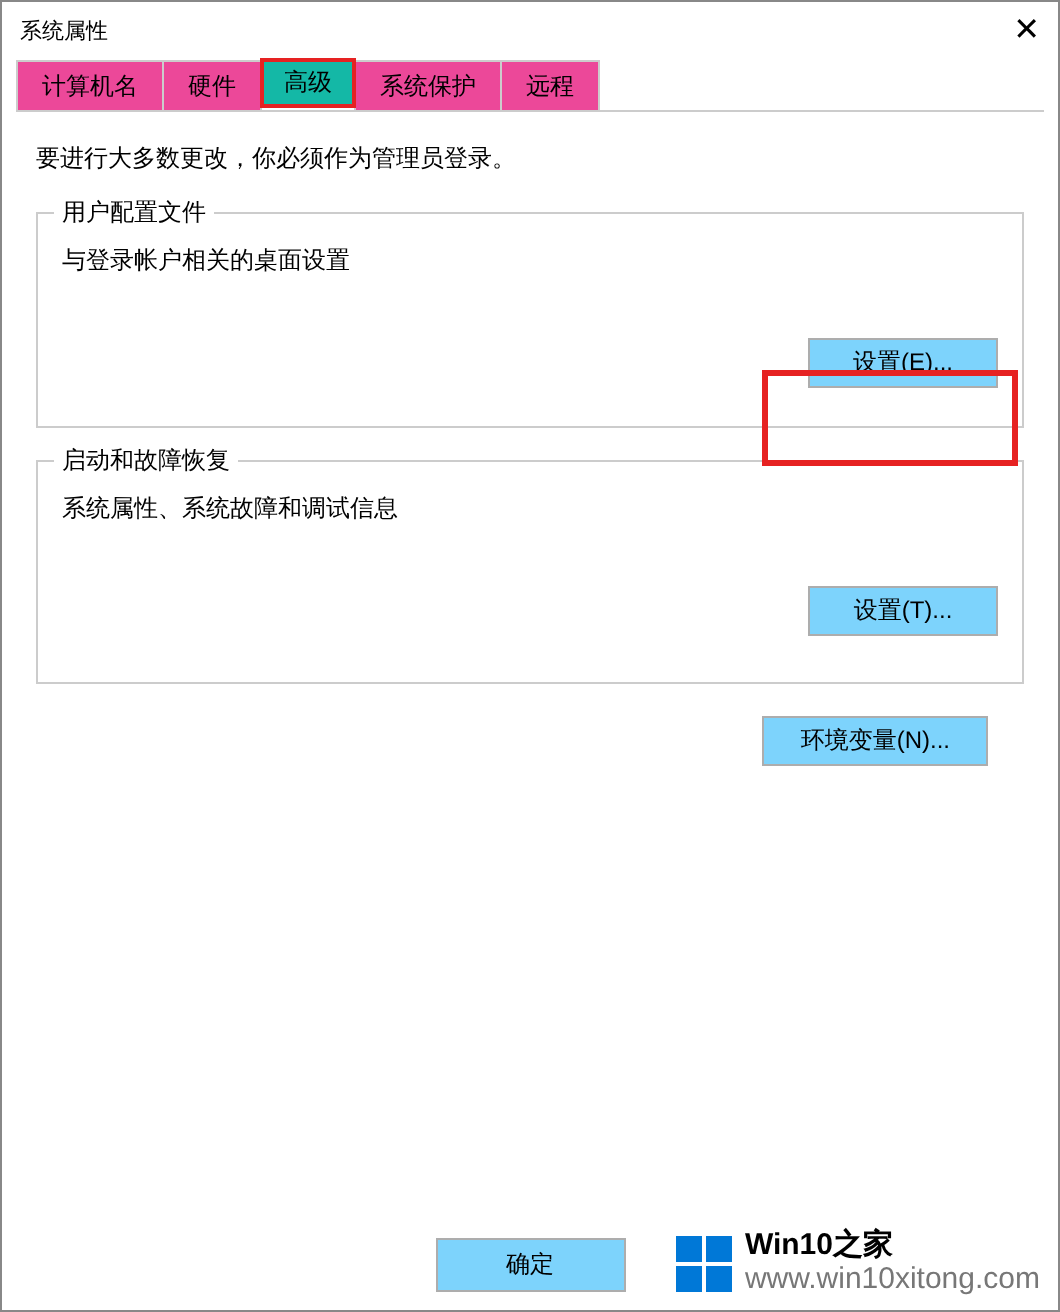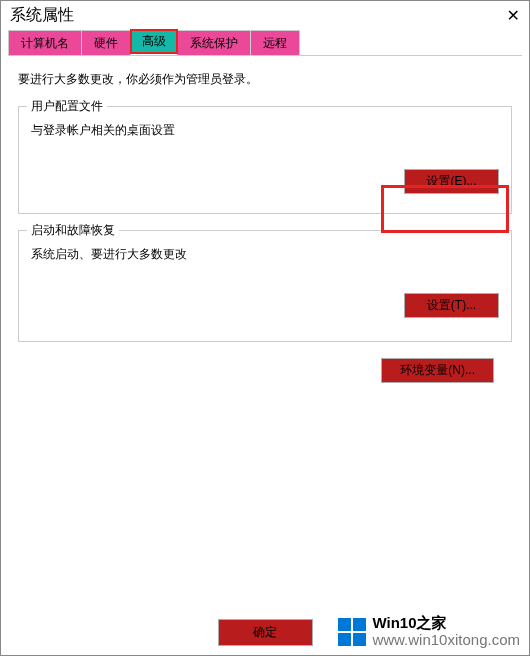--- a/index.html
+++ b/index.html
@@ -1,40 +1,40 @@
 <!DOCTYPE html>
 <html><head>
   <meta charset="utf-8">
   <style>
     * { box-sizing: border-box; margin: 0; padding: 0; font-family: "Microsoft YaHei", "Segoe UI", sans-serif; font-size: 12px; }
     body { width: 530px; height: 656px; background: #fff; position: relative; overflow: hidden; }
     
     .title-bar { display: flex; justify-content: space-between; align-items: center; padding: 6px 10px; height: 30px; }
-    .title-bar .title { font-size: 16px; }
+    .title-bar .title { font-size: 11px; }
     .title-bar .close { font-size: 16px; font-weight: 300; }
     
     .tabs { display: flex; border-bottom: 1px solid #ccc; margin: 0 8px; height: 26px; }
     .tab { padding: 4px 12px; border: 1px solid #ccc; border-bottom: none; background: #fff; margin-right: -1px; cursor: pointer; position: relative; top: 1px; }
     .tab.inactive { background: #ec4899; top: 0; }
     .tab.active { background: #14b8a6; z-index: 2; }
     .tab-highlight { border: 2px solid #e62222; padding: 2px 10px; top: -1px; }
     
     .content { padding: 15px 18px; }
     .instruction { margin-bottom: 18px; }
     
     .groupbox { border: 1px solid #ccc; padding: 15px 12px 12px 12px; margin-bottom: 16px; position: relative; }
     .groupbox .legend { position: absolute; top: -9px; left: 8px; background: #fff; padding: 0 4px; }
     .groupbox .desc { margin-bottom: 30px; }
     .groupbox .btn-row { text-align: right; }
     
     .groupbox.perf { height: 125px; }
     .groupbox.user { height: 108px; }
     .groupbox.startup { height: 112px; }
     
-    .btn { padding: 3px 18px; background: #b91c1c; border: 1px solid #adadad; cursor: pointer; font-size: 12px; min-width: 95px; }
+    .btn { padding: 3px 18px; background: #7dd3fc; border: 1px solid #adadad; cursor: pointer; font-size: 12px; min-width: 95px; }
     .btn.focus { border: 2px solid #0078d7; background: #e1e1e1; outline: 1px dotted #000; outline-offset: -4px; padding: 2px 17px; }
     
     .highlight-box { position: absolute; border: 3px solid #e62222; pointer-events: none; }
     .highlight-settings { top: 185px; left: 381px; width: 128px; height: 48px; }
 
     .env-row { text-align: right; padding-right: 18px; margin-top: 6px; }
     
     .bottom-row { position: absolute; bottom: 10px; left: 0; right: 0; text-align: center; }
     .bottom-row .btn { padding: 4px 24px; }
     
@@ -70,21 +70,21 @@
   <div class="groupbox user">
     <div class="legend">用户配置文件</div>
     <div class="desc">与登录帐户相关的桌面设置</div>
     <div class="btn-row">
       <button class="btn">设置(E)...</button>
     </div>
   </div>
 
   <div class="groupbox startup">
     <div class="legend">启动和故障恢复</div>
-    <div class="desc">系统启动、要进行大多数更改</div>
+    <div class="desc">系统属性、系统故障和调试信息</div>
     <div class="btn-row">
       <button class="btn">设置(T)...</button>
     </div>
   </div>
 
   <div class="env-row">
     <button class="btn">环境变量(N)...</button>
   </div>
 </div>
 

